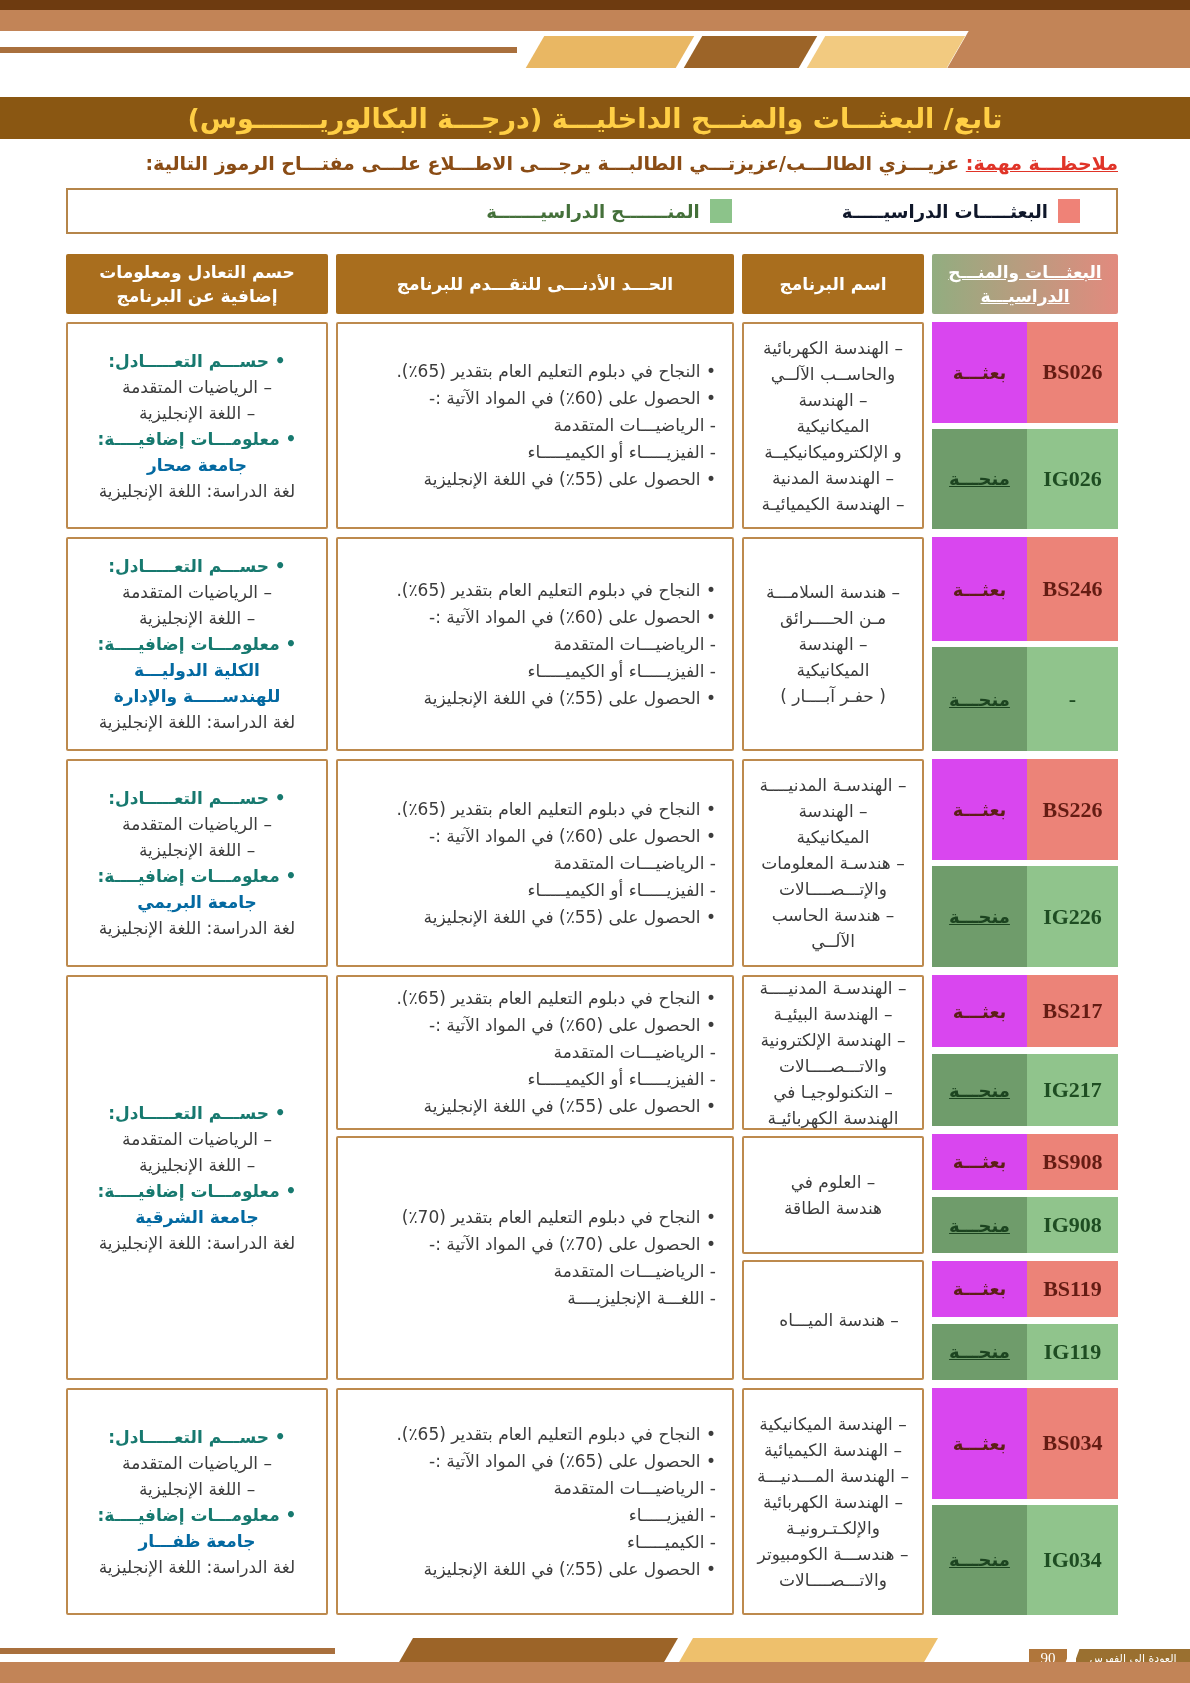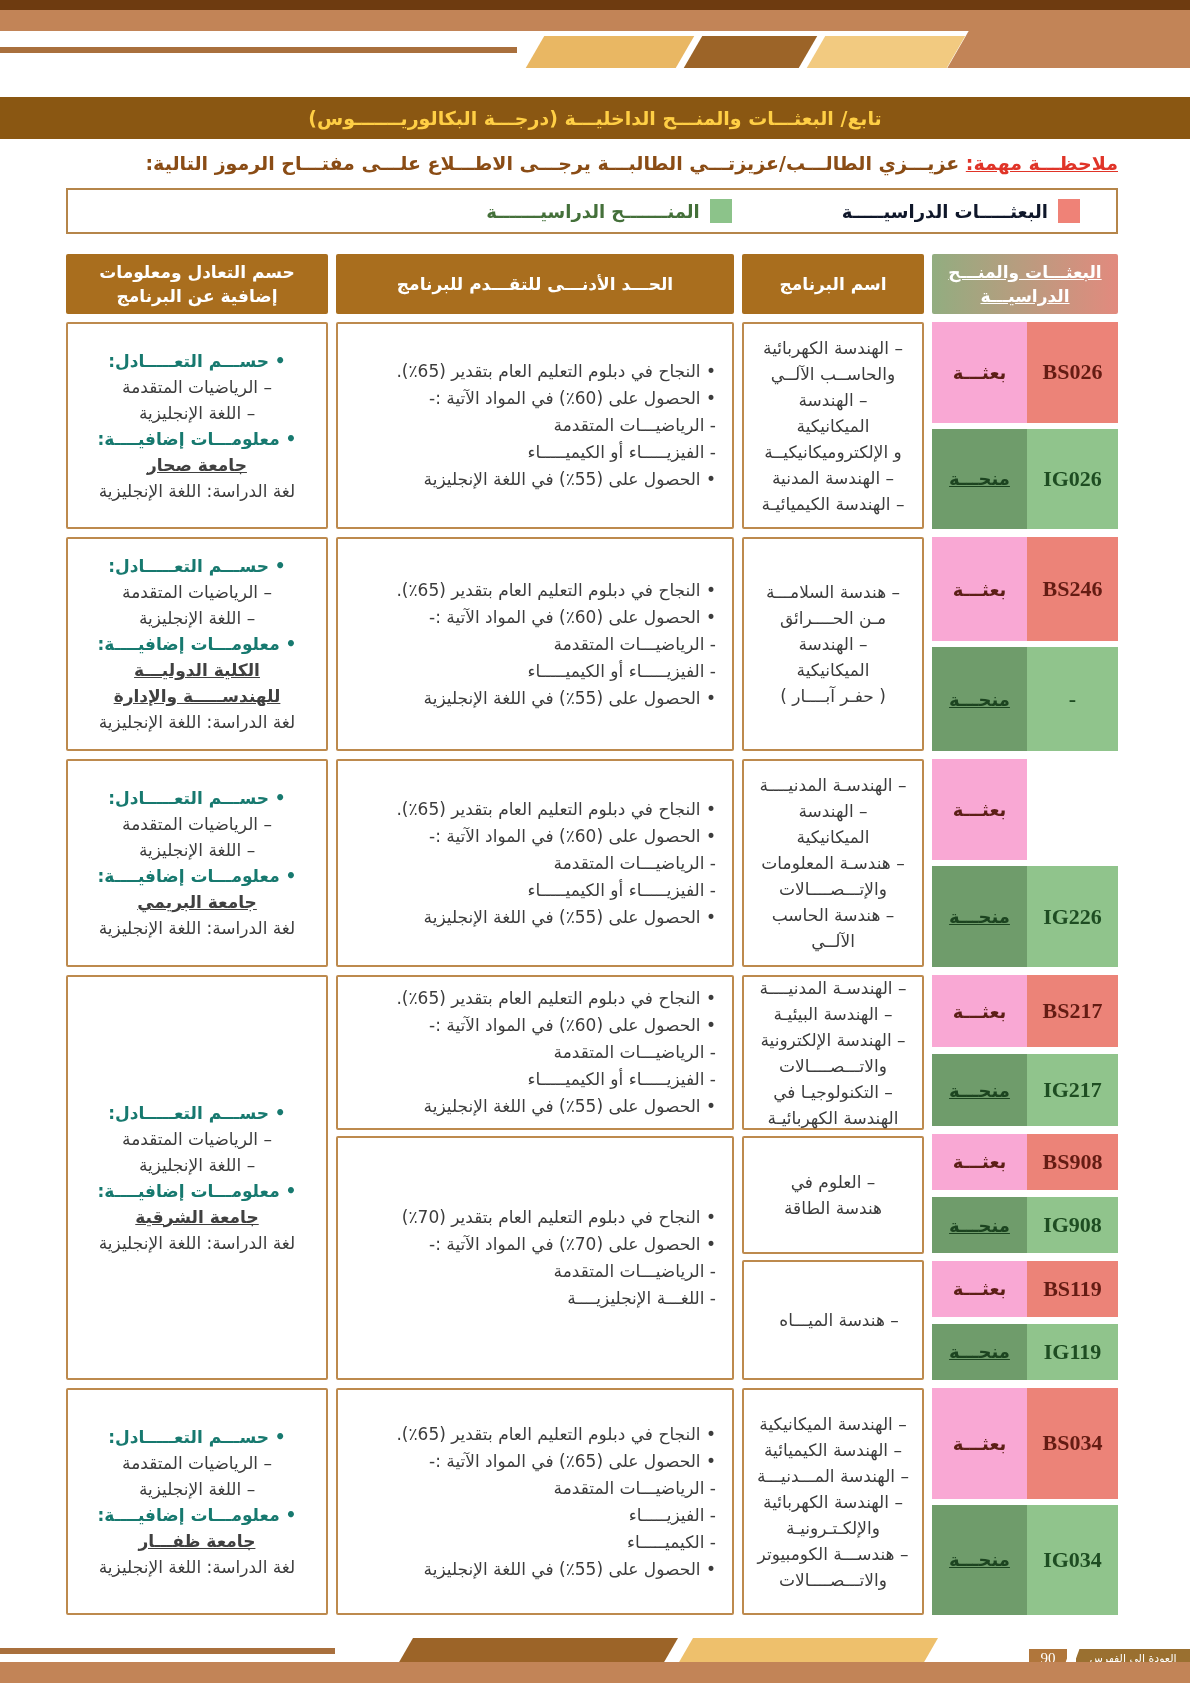--- a/index.html
+++ b/index.html
@@ -18,21 +18,21 @@
   .h-line     { position:absolute; top:47px; left:0; width:517px; height:6px; background:#a9703d; }
   .para       { position:absolute; top:36px; height:32px; transform:skewX(-30deg); }
   .para1 { left:535px; width:150px; background:#e9b763; }
   .para2 { left:693px; width:115px; background:#9c6428; }
   .para3 { left:816px; width:140px; background:#f2ca80; }
   
   .title-bar {
     position:absolute; top:97px; left:0; width:100%; height:42px;
     background:#8a5712; color:#ffcf45;
     display:flex; align-items:center; justify-content:center;
-    font-size:19px; font-weight:bold;
+    font-size:27px; font-weight:bold;
   }
   .note { position:absolute; top:150px; right:72px; left:66px; font-size:19px; font-weight:bold; color:#8a4c15; text-align:right; line-height:26px; }
   .note-label { color:#e03428; text-decoration:underline; }
   .legend {
     position:absolute; top:188px; right:72px; left:66px; height:46px;
     border:2px solid #b5854a; background:#fff;
     display:flex; align-items:center; padding-right:36px; gap:10px;
   }
   .swatch { width:22px; height:24px; flex:none; }
   .swatch.red   { background:#ef8277; }
@@ -57,40 +57,40 @@
   }
   .th-codes { background:linear-gradient(90deg,#92ad80 0%,#e28a7e 100%);text-decoration:underline; }
   
   .codes-cell { display:flex; flex-direction:column; gap:6px; }
   .codes-cell.spread { justify-content:space-between; gap:0; }
   .code-block { flex:1; display:flex; direction:ltr; }
   .code-block.h-lg { flex:none; height:72px; }
   .code-block.h-sm { flex:none; height:56px; }
   .label-half { width:95px; flex:none; display:flex; align-items:center; justify-content:center; font-weight:bold; font-size:18px; }
   .code-half  { flex:1; display:flex; align-items:center; justify-content:center; font-family:"Liberation Serif", serif; font-weight:bold; font-size:22px; }
-  .code-block.red   .label-half { background:#f9a8d4; color:#5c1f16; }
+  .code-block.red   .label-half { background:#d946ef; color:#5c1f16; }
   .code-block.red   .code-half  { background:#ec8378; color:#641c13; }
   .code-block.green .label-half { background:#6f9c6b; color:#1c4420;text-decoration:underline; }
   .code-block.green .code-half  { background:#90c48c; color:#1e4d22; }
   
   .box {
     border:2px solid #bd8a4e; border-radius:2px; background:#fff;
     display:flex; flex-direction:column; align-items:center; justify-content:center;
     color:#3c3c3c; padding:6px 8px;
   }
   .stack { display:flex; flex-direction:column; gap:6px; height:100%; }
   .stack .fix155 { flex:none; height:155px; }
   .stack .fix118 { flex:none; height:118px; }
   .stack .grow   { flex:1;padding-left:20px; }
   .program-text { white-space:pre-line; text-align:center; font-size:17px; line-height:26px; }
   .reqs-text    { white-space:pre-line; text-align:right; font-size:17px; line-height:27px; width:100%; padding:0 8px; }
   .info-box     { text-align:center; font-size:17px; line-height:26px; }
   .info-box .teal { color:#17796f; font-weight:bold; }
   .info-box .plain { white-space:pre-line; }
-  .info-box .univ { color:#404040; font-weight:bold; white-space:pre-line;text-decoration:underline; }
+  .info-box .univ { color:#0369a1; font-weight:bold; white-space:pre-line; }
   
   .footer-bar { position:absolute; top:1633px; right:0; height:19px; display:flex; direction:ltr;margin-top:16px; }
   .fb-num   { width:38px; background:#b0763b; color:#fff; font-family:"Liberation Serif",serif; font-size:15px; display:flex; align-items:center; justify-content:center; }
   .fb-sep   { width:9px; background:#fff; transform:skewX(-20deg); }
   .fb-label { width:114px; background:#9a7030; color:#fff; font-size:11px; display:flex; align-items:center; justify-content:center; }
   .f-line { position:absolute; top:1648px; left:0; width:335px; height:6px; background:#a9703d; }
   .f-band { position:absolute; top:1662px; left:0; width:100%; height:21px; background:#c28457; }
   .f-para { position:absolute; top:1638px; height:45px; transform:skewX(-30deg); }
   .f-para-brown { left:400px; width:265px; background:#9c6428; }
   .f-para-tan   { left:680px; width:245px; background:#eec06c; }
@@ -193,20 +193,21 @@
 – اللغة الإنجليزية</div>
     <div class="teal">• معلومـــات إضافيــــة:</div>
     <div class="univ">الكلية الدوليـــة
 للهندســـــة والإدارة</div>
     <div class="plain">لغة الدراسة: اللغة الإنجليزية</div>
   </div>
 
   <div class="codes-cell">
     <div class="code-block red">
       <div class="label-half">بعثـــة</div>
+      <div class="code-half">BS226</div>
     </div>
     <div class="code-block green">
       <div class="label-half">منحـــة</div>
       <div class="code-half">IG226</div>
     </div>
   </div>
   <div class="box">
     <div class="program-text">– الهندسـة المدنيــــة
 – الهندسة
 الميكانيكية

